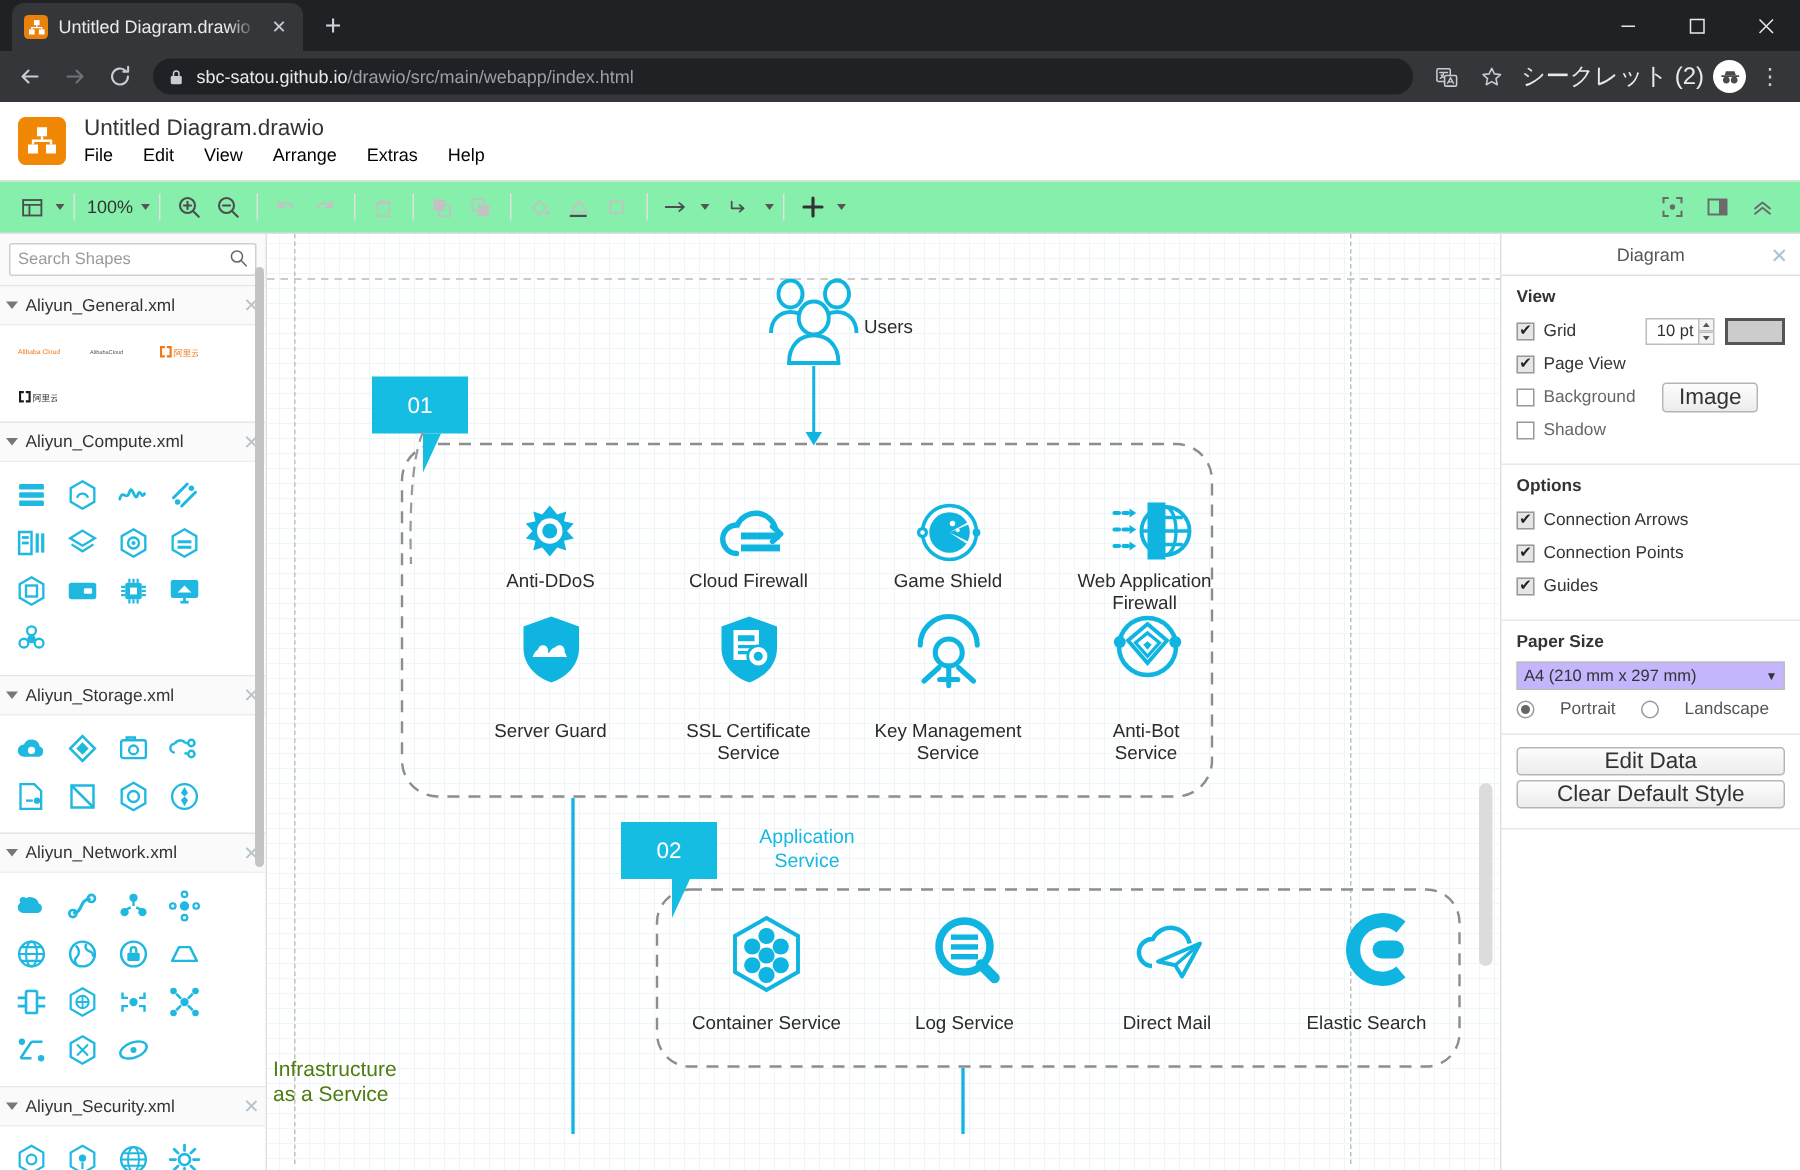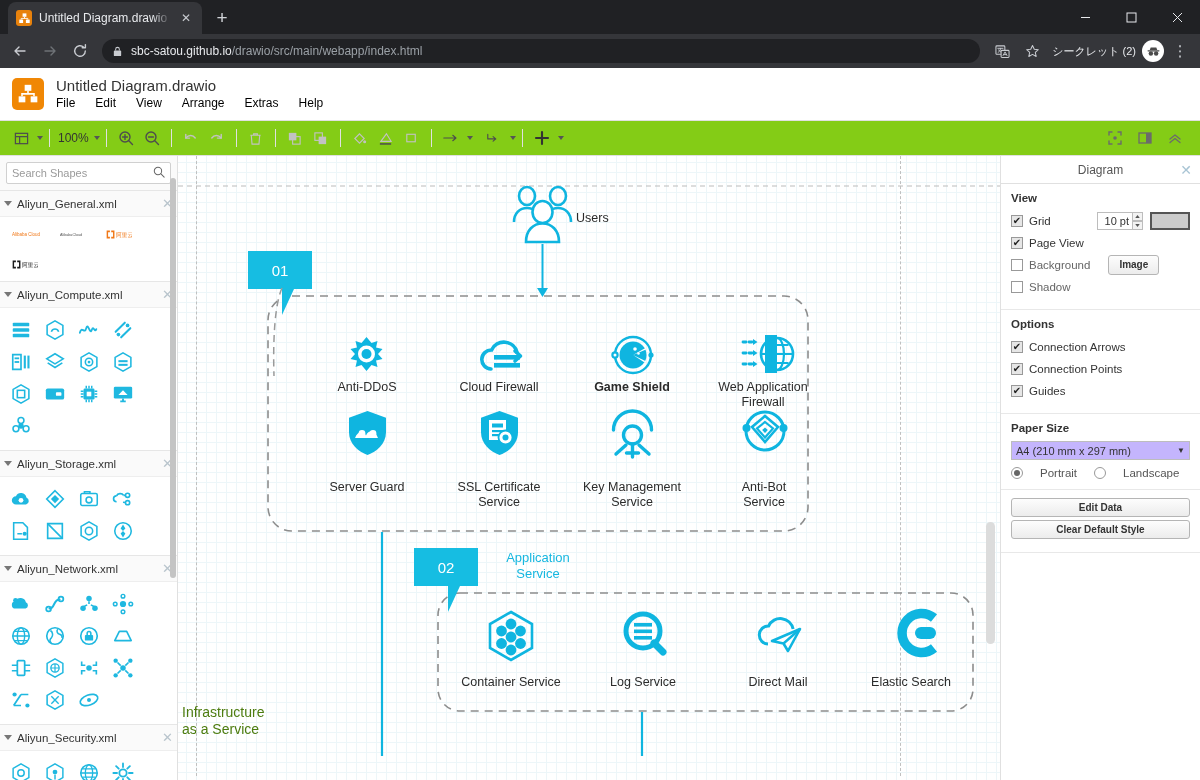--- a/index.html
+++ b/index.html
@@ -60,37 +60,37 @@
   .nav-btn.disabled { color:#6e7276; }
   .omnibox {
     flex:1 1 auto; height:24px; background:#202124; border-radius:12px;
     display:flex; align-items:center; padding:0 10px; gap:8px; margin:0 6px;
     min-width:0;
   }
   .omnibox .lock { color:#c9ccd1; flex:0 0 auto; display:flex; }
   .url { font-size:12px; color:#9aa0a6; white-space:nowrap; overflow:hidden; }
   .url b { color:#e8eaed; font-weight:400; }
   .omni-right { display:flex; align-items:center; gap:2px; flex:0 0 auto; }
-  .incognito-label { color:#e8eaed; font-size:11px; padding:0 4px; white-space:nowrap; }
+  .incognito-label { color:#e8eaed; font-size:16px; padding:0 4px; white-space:nowrap; }
   .incognito-av {
     width:22px; height:22px; border-radius:50%; background:#fff;
     display:flex; align-items:center; justify-content:center; flex:0 0 auto;
   }
   
   #app-header { height:53px; background:#fff; display:flex; align-items:center;
     padding-left:12px; gap:12px; border-bottom:1px solid #e0e0e0; }
   .app-logo { width:32px; height:32px; background:#f08705; border-radius:5px;
     display:flex; align-items:center; justify-content:center; flex:0 0 auto; }
   .app-title-block { display:flex; flex-direction:column; gap:2px; }
   .app-filename { font-size:15px; color:#333; line-height:16px; }
   .menubar { display:flex; gap:20px; font-size:12px; color:#000000; }
   .menubar span { cursor:pointer; }
   
   #edit-toolbar {
-    height:35px; background:#84cc16; border-bottom:1px solid #e0e0e0;
+    height:35px; background:#86efac; border-bottom:1px solid #e0e0e0;
     display:flex; align-items:center; padding:0 8px; gap:0;
   }
   .tb-item { height:26px; min-width:26px; display:flex; align-items:center;
     justify-content:center; padding:0 3px; cursor:pointer; color:#4d4d4d; }
   .tb-item.dim { color:#c2c2c2; }
   .tb-sep { width:1px; height:18px; background:#e0e0e0; margin:0 6px; flex:0 0 auto;}
   .tb-caret { width:0;height:0;border-left:3.5px solid transparent;
     border-right:3.5px solid transparent;border-top:4px solid #555; margin-left:3px;}
   .zoom-val { font-size:12px; color:#333; padding:0 2px; }
   .tb-right { margin-left:auto; display:flex; align-items:center; gap:4px;
@@ -208,23 +208,22 @@
   .spinner div {
     height:9px; border:1px solid #bdbdbd; background:#f3f3f3;
     display:flex; align-items:center; justify-content:center; cursor:pointer;
   }
   .colorbtn {
     width:40px; height:18px; border:2px solid #555; background:#ccc; margin-left:7px;
     cursor:pointer;
   }
   .btn-gray {
     background:linear-gradient(#fdfdfd,#ececec); border:1px solid #b5b5b5;
-    border-radius:3px; font-size:10px; color:#333; cursor:pointer;
+    border-radius:3px; font-size:15px; color:#333; cursor:pointer;
     font-family:"Liberation Sans",sans-serif;
-    font-weight:bold;
   }
   .img-btn { height:20px; padding:0 10px; margin-left:12px; }
   .wide-btn { width:100%; height:19px; margin-bottom:3px; }
   .sel {
     width:100%; height:19px; border:1px solid #bdbdbd; background:#c4b5fd;
     font-size:11px; color:#333; display:flex; align-items:center;
     padding:0 4px; position:relative; cursor:pointer;
   }
   .sel .ar { position:absolute; right:4px; font-size:8px; color:#333; }
   .radio-row { display:flex; align-items:center; gap:5px; margin-top:7px; }
@@ -956,21 +955,21 @@
       </g>
 
       <g transform="translate(712,452)">
         <path d="M44 10A19.5 19.5 0 1 0 44 40" fill="none" stroke="#0fb5e0" stroke-width="9.5" stroke-linecap="butt"></path>
         <rect x="25" y="19" width="21" height="12" rx="6" fill="#0fb5e0"></rect>
       </g>
     </svg>
 
     <div class="node-label" style="left:128px;top:224px;width:122px;">Anti-DDoS</div>
     <div class="node-label" style="left:260px;top:224px;width:122px;">Cloud Firewall</div>
-    <div class="node-label" style="left:393px;top:224px;width:122px;font-weight:bold;">Game Shield</div>
+    <div class="node-label" style="left:393px;top:224px;width:122px;">Game Shield</div>
     <div class="node-label" style="left:524px;top:224px;width:122px;">Web Application
 Firewall</div>
     <div class="node-label" style="left:128px;top:324px;width:122px;">Server Guard</div>
     <div class="node-label" style="left:260px;top:324px;width:122px;">SSL Certificate
 Service</div>
     <div class="node-label" style="left:391px;top:324px;width:126px;">Key Management
 Service</div>
     <div class="node-label" style="left:525px;top:324px;width:122px;">Anti-Bot
 Service</div>
 

